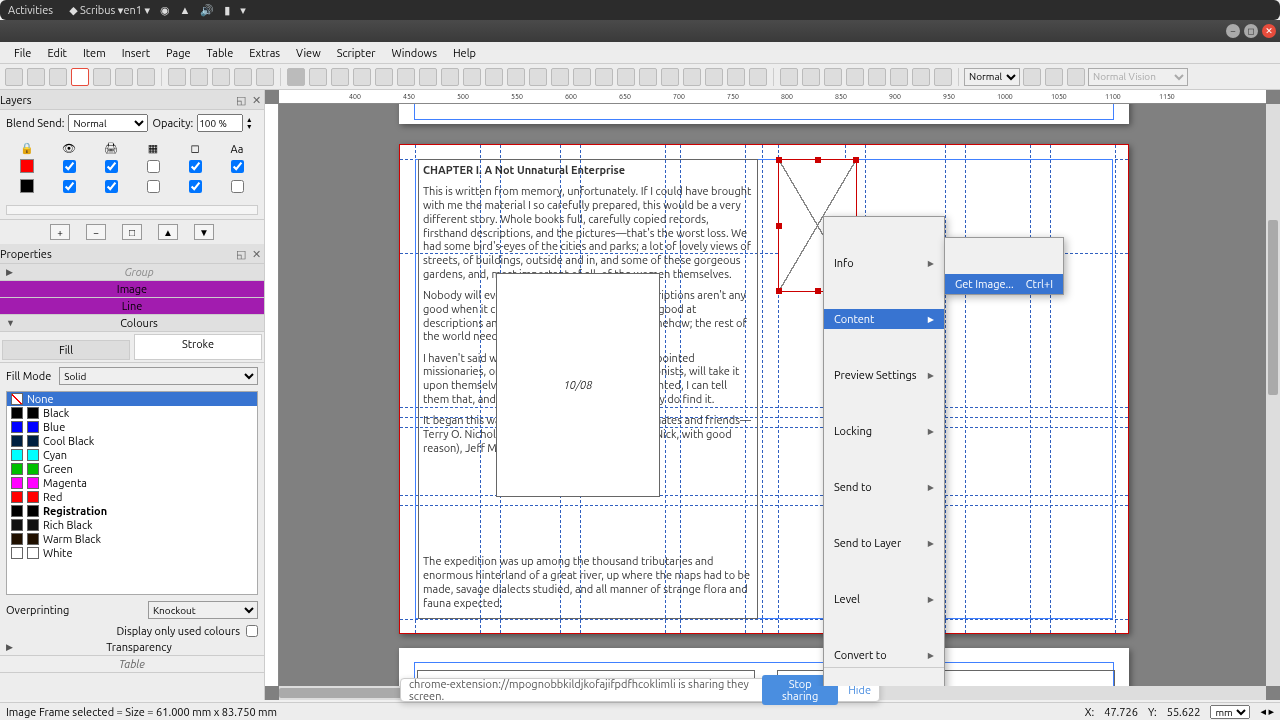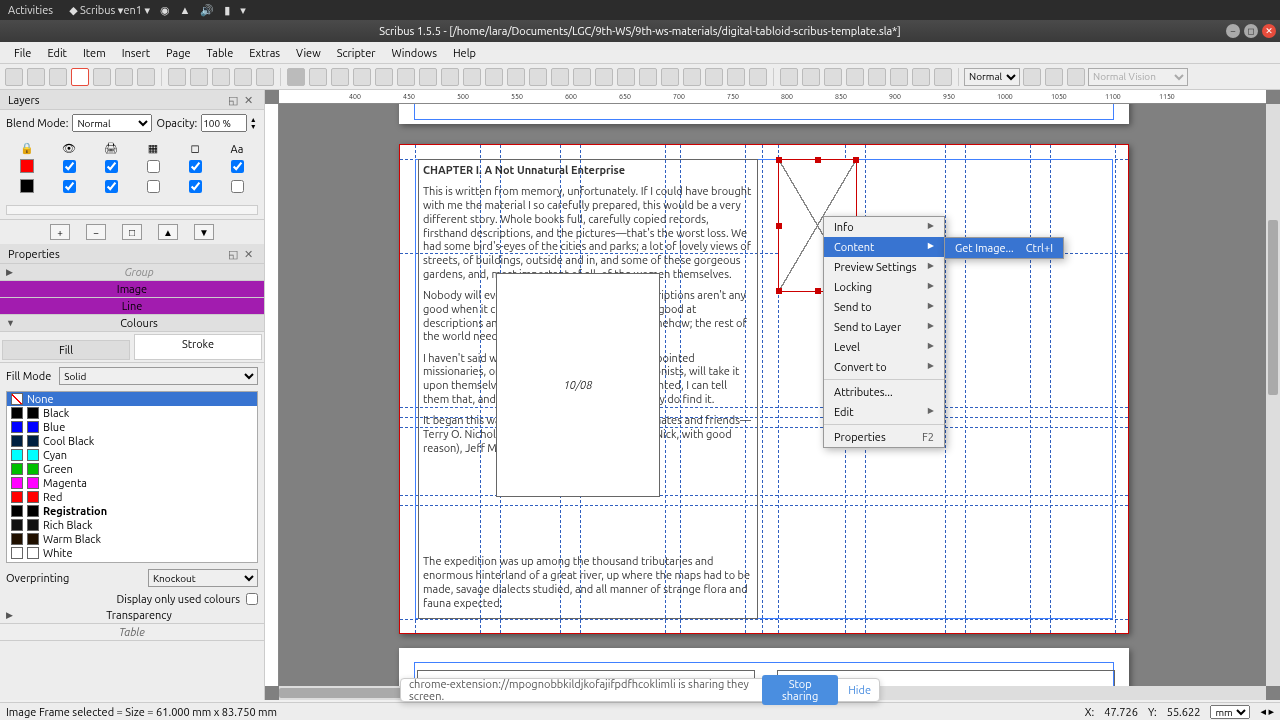--- a/index.html
+++ b/index.html
@@ -1,19 +1,19 @@
 <!DOCTYPE html>
 <html><head>
 <meta charset="utf-8">
 <style>
 * { margin: 0; padding: 0; box-sizing: border-box; font-family: Ubuntu, "Segoe UI", sans-serif; font-size: 11px; }
 body { background: #f0f0f0; width: 1280px; height: 720px; overflow: hidden; position: relative; }
 
 
-.system-bar { height: 20px; background: #2c2c2c; color: #ddd; display: flex; align-items: center; padding: 0 8px; font-size: 11px; }
+.system-bar { height: 20px; background: #2c2c2c; color: #ddd; display: flex; align-items: center; padding: 0 8px; font-size: 11px; border-radius: 6px; }
 .system-bar .left { display: flex; gap: 16px; }
 .system-bar .center { flex: 1; text-align: center; }
 .system-bar .right { display: flex; gap: 10px; align-items: center; }
 
 
 .title-bar { height: 22px; background: linear-gradient(#4a4a4a, #3a3a3a); color: #fff; display: flex; align-items: center; justify-content: center; font-size: 11px; position: relative; }
 .title-bar .window-controls { position: absolute; right: 4px; display: flex; gap: 4px; }
 .wc { width: 14px; height: 14px; border-radius: 7px; display: flex; align-items: center; justify-content: center; font-size: 9px; color: #333; }
 .wc.min { background: #aaa; } .wc.max { background: #aaa; } .wc.close { background: #e74c3c; color:#fff; }
 
@@ -25,21 +25,21 @@
 .toolbar { height: 26px; background: #ededed; border-bottom: 1px solid #ccc; display: flex; align-items: center; padding: 0 4px; gap: 2px; }
 .tb-btn { width: 18px; height: 18px; background: #ddd; border: 1px solid #bbb; border-radius: 2px; margin: 0 1px; }
 .tb-sep { width: 1px; height: 18px; background: #ccc; margin: 0 3px; }
 .tb-select { height: 18px; font-size: 10px; border: 1px solid #aaa; }
 
 
 .main { display: flex; height: calc(100% - 110px); }
 
 
 .sidebar { width: 265px; background: #ededed; border-right: 1px solid #ccc; display: flex; flex-direction: column; overflow: hidden; }
-.panel-header { height: 20px; background: #e0e0e0; border-bottom: 1px solid #ccc; display: flex; align-items: center; padding: 0 8px; font-size: 11px; justify-content: space-between; }
+.panel-header { height: 20px; background: #e0e0e0; border-bottom: 1px solid #ccc; display: flex; align-items: center; padding: 0 0; font-size: 11px; justify-content: space-between; }
 .panel-header .icons { display: flex; gap: 4px; }
 .panel-header .icons span { width: 12px; height: 12px; color: #666; cursor: pointer; }
 
 .layers-panel { }
 .blend-row { display: flex; align-items: center; padding: 4px 6px; gap: 4px; background:#ededed; }
 .blend-row select, .blend-row input { font-size: 10px; height: 18px; }
 .layers-grid { padding: 4px 6px; }
 .layers-grid table { width: 100%; border-collapse: collapse; }
 .layers-grid td { width: 16.6%; text-align: center; padding: 2px; }
 .layer-swatch { width: 14px; height: 14px; display: inline-block; border: 1px solid #888; }
@@ -52,21 +52,21 @@
 .prop-expander { display: flex; align-items: center; padding: 2px 6px; border-bottom: 1px solid #ccc; }
 .prop-expander .arrow { width: 10px; font-size: 9px; color: #555; margin-right: 4px; }
 
 .fill-stroke-tabs { display: flex; border-bottom: 1px solid #ccc; }
 .fill-stroke-tabs div { flex: 1; text-align: center; padding: 3px; border: 1px solid #ccc; margin: 2px; background: #fff; }
 .fill-stroke-tabs div.active { background: #ddd; margin-top: 8px; }
 
 .fill-mode-row { display: flex; align-items: center; padding: 4px 6px; gap: 8px; }
 .fill-mode-row select { flex: 1; font-size: 10px; height: 18px; border:1px solid #999; }
 
-.color-list { border: 1px solid #aaa; margin: 2px 6px; height: 172px; overflow-y: auto; background: #fff; font-size: 11px; }
+.color-list { border: 1px solid #aaa; margin: 2px 6px; height: 204px; overflow-y: auto; background: #fff; font-size: 11px; }
 .color-item { display: flex; align-items: center; padding: 1px 4px; gap: 4px; }
 .color-item.selected { background: #3874d1; color: #fff; }
 .color-sw { width: 12px; height: 12px; border: 1px solid #666; }
 .color-sw2 { width: 12px; height: 12px; border: 1px solid #666; }
 
 .shade-row, .overprint-row { display: flex; align-items: center; padding: 4px 6px; gap: 8px; }
 .shade-row select, .overprint-row select { width: 110px; font-size: 10px; height: 18px; border:1px solid #999; }
 .display-used { text-align: right; padding: 2px 6px; display: flex; justify-content: flex-end; align-items: center; gap: 6px; }
 .display-used input { width: 12px; height: 12px; }
 
@@ -87,21 +87,21 @@
 .image-frame { position: absolute; border: 1px solid #c00; background: #fff; }
 .image-frame.selected::before, .image-frame.selected::after { content:''; position:absolute; background:transparent; }
 .image-x1 { position:absolute; top:0; left:0; right:0; bottom:0; }
 .image-x1::before { content:''; position:absolute; top:0; left:0; width:100%; height:100%; background: linear-gradient(to bottom right, transparent 49.5%, #888 49.5%, #888 50.5%, transparent 50.5%); }
 .image-x1::after { content:''; position:absolute; top:0; left:0; width:100%; height:100%; background: linear-gradient(to bottom left, transparent 49.5%, #888 49.5%, #888 50.5%, transparent 50.5%); }
 .sel-handle { position:absolute; width:6px; height:6px; background:#c00; }
 .date-frame { position: absolute; border: 1px solid #666; display: flex; align-items: center; justify-content: center; font-family: sans-serif; font-style: italic; font-size: 36px; font-weight: 300; background: #fff; }
 
 
 .context-menu { position: absolute; background: #f0f0f0; border: 1px solid #999; box-shadow: 2px 2px 8px rgba(0,0,0,0.3); width: 122px; z-index: 100; }
-.context-menu .mi { padding: 4px 10px; display: flex; justify-content: space-between; align-items: flex-start; font-size: 11px; }
+.context-menu .mi { padding: 4px 10px; display: flex; justify-content: space-between; align-items: center; font-size: 11px; margin-top: 36px; }
 .context-menu .mi .arrow { font-size: 8px; color: #666; }
 .context-menu .mi.highlighted { background: #3874d1; color: #fff; }
 .context-menu .mi.highlighted .arrow { color: #fff; }
 .context-menu .sep { height: 1px; background: #ccc; margin: 2px 0; }
 .submenu { position: absolute; left: 120px; top: 20px; background: #f0f0f0; border: 1px solid #999; box-shadow: 2px 2px 8px rgba(0,0,0,0.3); width: 120px; z-index: 101; }
 .submenu .mi { padding: 4px 10px; display: flex; justify-content: space-between; font-size: 11px; }
 .submenu .mi.highlighted { background: #3874d1; color: #fff; }
 
 
 .status-bar { position: absolute; bottom: 0; left: 0; right: 0; height: 18px; background: #ededed; border-top: 1px solid #ccc; display: flex; align-items: center; padding: 0 6px; font-size: 10px; justify-content: space-between; gap: 32px; }
@@ -129,21 +129,20 @@
     <span><span>en1</span> ▾</span>
     <span>◉</span>
     <span>▲</span>
     <span>🔊</span>
     <span>▮</span>
     <span>▾</span>
   </div>
 </div>
 
 <div class="title-bar">
-  <span>Scribus 1.5.5 - [/home/lara/Documents/LGC/9th-WS/9th-ws-materials/digital-tabloid-scribus-template.sla*]</span>
   <div class="window-controls">
     <div class="wc min">–</div>
     <div class="wc max">◻</div>
     <div class="wc close">✕</div>
   </div>
 </div>
 
 <div class="menu-bar" id="menu-bar">
     <span>File</span>
     <span>Edit</span>
@@ -222,21 +221,21 @@
 
     <div class="layers-panel">
       <div class="panel-header">
         <span>Layers</span>
         <div class="icons">
             <span>◱</span>
             <span>✕</span>
           </div>
       </div>
       <div class="blend-row">
-        <span>Blend Mode:</span>
+        <span>Blend Send:</span>
         <select style="width:80px;"><option>Normal</option></select>
         <span>Opacity:</span>
         <input type="text" style="width: 46px;" value="100 %">
         <span style="font-size:8px;line-height:7px;">▴<br>▾</span>
       </div>
       <div class="layers-grid">
         <table>
           <tbody>
               <tr>
                 <td>🔒</td>

